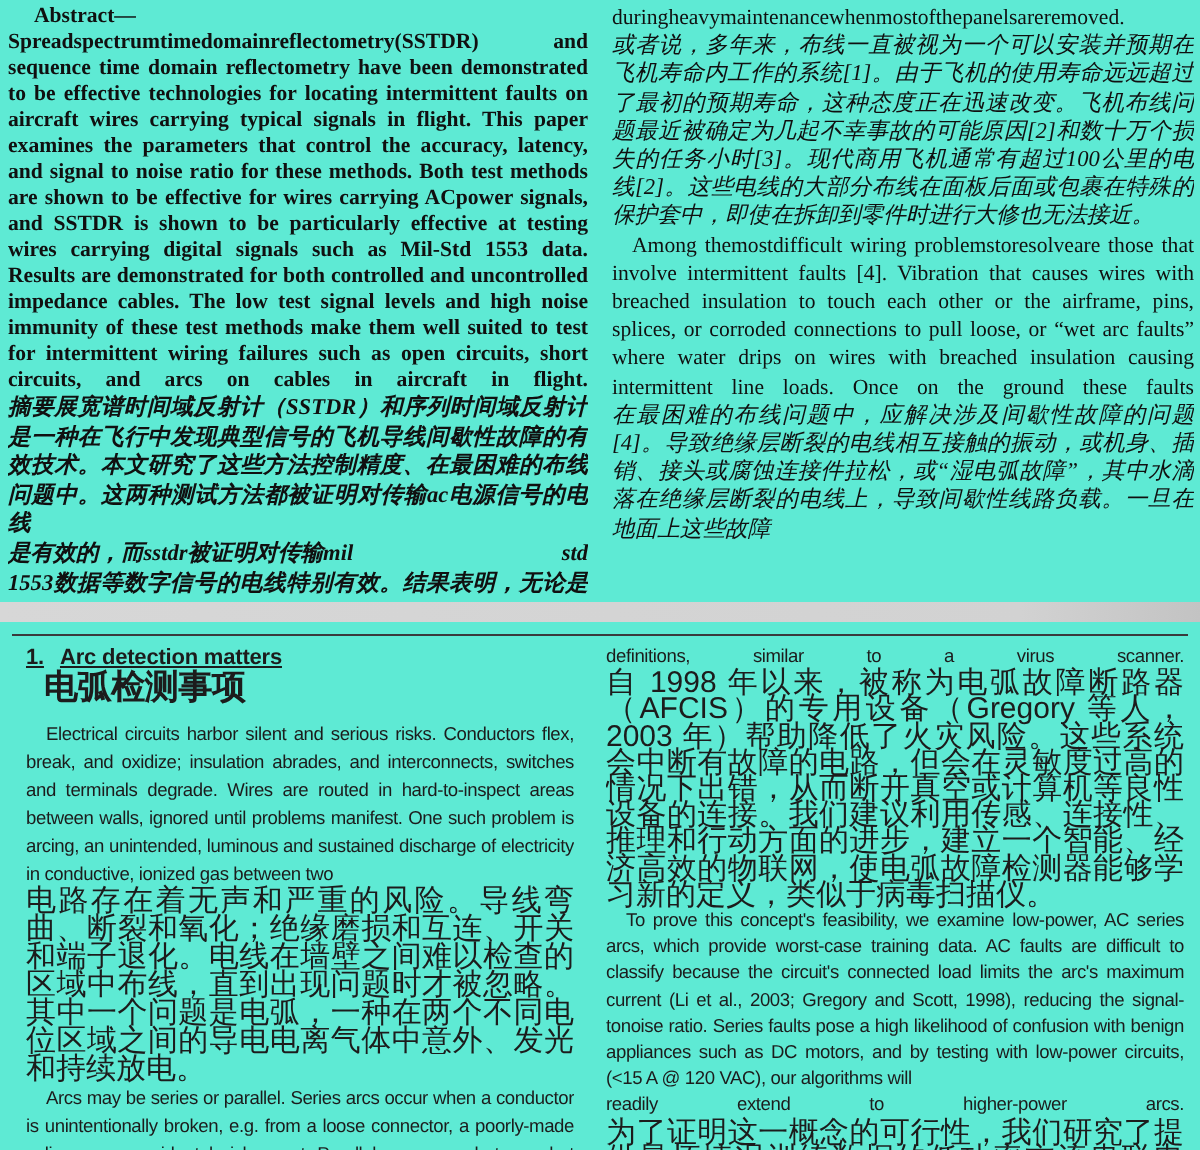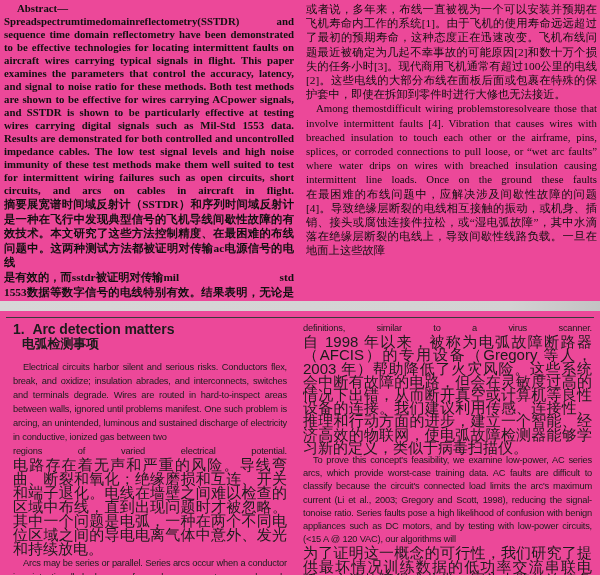--- a/index.html
+++ b/index.html
@@ -1,30 +1,30 @@
 <!DOCTYPE html>
 <html><head>
 <meta charset="utf-8">
 <style>
   html,body { margin:0; padding:0; background:#ffffff; }
   .page {
     position:relative; width:600px; height:575px;
-    background:#ec4899; overflow:hidden;
+    background:#5eead4; overflow:hidden;
     color:#141414;
   }
   .col { position:absolute; overflow:hidden; }
 
   
   .top-col {
     font-family:"Liberation Serif","DejaVu Serif",serif;
     font-size:10.8px; line-height:13px; color:#101010;
   }
   .top-left  { left:4px;  top:2px; width:290px; height:297px; font-weight:bold; }
   .top-right { left:306px; top:2px; width:291px; height:297px; line-height:14.2px; }
-  .top-col .zh { font-size:11.3px; }
+  .top-col .zh { font-size:11.3px;font-style:italic; }
   .top-left .zh { line-height:14.6px; }
 
   
   .band {
     position:absolute; left:0; top:301px; width:600px; height:10px;
     background:linear-gradient(to right,#d7d7d7 0%,#d2d2d2 85%,#c3c3c3 100%);
   }
   .rule {
     position:absolute; left:6px; top:317px; width:588px; height:0;
     border-top:1.4px solid #3a3a3c;
@@ -32,23 +32,23 @@
 
   
   .bot-col {
     font-family:"Liberation Sans","DejaVu Sans",sans-serif;
     font-size:9.3px; letter-spacing:-0.2px; line-height:14px; color:#1c1c1c;
   }
   .bot-left  { left:13px;  top:322px; width:274px; height:253px; }
   .bot-right { left:303px; top:322px; width:289px; height:253px; line-height:13.2px; }
   .bot-col .zh { font-size:15px; letter-spacing:0; }
 
-  .heading { font-weight:bold; font-size:14px; letter-spacing:-0.1px; }
+  .heading { font-weight:bold; font-size:11px; letter-spacing:-0.1px;text-decoration:underline; }
   .heading .htext { margin-left:8px; }
-  .heading-zh { font-weight:bold; font-size:13px; margin-left:9px; margin-top:1px; margin-bottom:9px; }
+  .heading-zh { font-weight:bold; font-size:17px; margin-left:9px; margin-top:1px; margin-bottom:9px; }
 
   
   .p { margin:0; }
   .j  { text-align:justify; }
   .jl { text-align-last:justify; }
   .ind13 { text-indent:13px; }
   .ind10 { text-indent:10px; }
   .flexline { display:flex; justify-content:space-between; }
 </style>
 </head>
@@ -60,40 +60,41 @@
     <p class="p j jl ind13">Abstract—Spreadspectrumtimedomainreflectometry(SSTDR) and sequence time domain reflectometry have been demonstrated to be effective technologies for locating intermittent faults on aircraft wires carrying typical signals in flight. This paper examines the parameters that control the accuracy, latency, and signal to noise ratio for these methods. Both test methods are shown to be effective for wires carrying ACpower signals, and SSTDR is shown to be particularly effective at testing wires carrying digital signals such as Mil-Std 1553 data. Results are demonstrated for both controlled and uncontrolled impedance cables. The low test signal levels and high noise immunity of these test methods make them well suited to test for intermittent wiring failures such as open circuits, short circuits, and arcs on cables in aircraft in flight.</p>
     <p class="p zh j jl">摘要展宽谱时间域反射计（SSTDR）和序列时间域反射计是一种在飞行中发现典型信号的飞机导线间歇性故障的有效技术。本文研究了这些方法控制精度、在最困难的布线问题中。这两种测试方法都被证明对传输ac电源信号的电线</p>
     <div class="flexline zh">
       <span>是有效的，而sstdr被证明对传输mil</span>
       <span>std</span>
     </div>
     <p class="p zh j">1553数据等数字信号的电线特别有效。结果表明，无论是控制和非控制阻抗电缆。这些测试方法的低测试信号水平和高噪声抗扰度使它们非常适合测试飞行中飞机电缆上的开路、短路和电弧等间歇性接线故障。</p>
   </div>
 
   <div class="col top-col top-right">
+    <p class="p j">duringheavymaintenancewhenmostofthepanelsareremoved.</p>
     <p class="p zh j">或者说，多年来，布线一直被视为一个可以安装并预期在飞机寿命内工作的系统[1]。由于飞机的使用寿命远远超过了最初的预期寿命，这种态度正在迅速改变。飞机布线问题最近被确定为几起不幸事故的可能原因[2]和数十万个损失的任务小时[3]。现代商用飞机通常有超过100公里的电线[2]。这些电线的大部分布线在面板后面或包裹在特殊的保护套中，即使在拆卸到零件时进行大修也无法接近。</p>
     <p class="p j jl ind10">Among themostdifficult wiring problemstoresolveare those that involve intermittent faults [4]. Vibration that causes wires with breached insulation to touch each other or the airframe, pins, splices, or corroded connections to pull loose, or “wet arc faults” where water drips on wires with breached insulation causing intermittent line loads. Once on the ground these faults</p>
     <p class="p zh j">在最困难的布线问题中，应解决涉及间歇性故障的问题[4]。导致绝缘层断裂的电线相互接触的振动，或机身、插销、接头或腐蚀连接件拉松，或“湿电弧故障”，其中水滴落在绝缘层断裂的电线上，导致间歇性线路负载。一旦在地面上这些故障</p>
   </div>
 
   <div class="band"></div>
   <div class="rule"></div>
 
   <div class="col bot-col bot-left">
     <div class="heading">
       <span class="hnum">1.</span><span class="htext">Arc detection matters</span>
     </div>
     <div class="heading-zh">电弧检测事项</div>
     <p class="p j ind10">Electrical circuits harbor silent and serious risks. Conductors flex, break, and oxidize; insulation abrades, and interconnects, switches and terminals degrade. Wires are routed in hard-to-inspect areas between walls, ignored until problems manifest. One such problem is arcing, an unintended, luminous and sustained discharge of electricity in conductive, ionized gas between two</p>
-    <p class="p j jl">regions of varied electrical potential.</p>
     <p class="p zh j">电路存在着无声和严重的风险。导线弯曲、断裂和氧化；绝缘磨损和互连、开关和端子退化。电线在墙壁之间难以检查的区域中布线，直到出现问题时才被忽略。其中一个问题是电弧，一种在两个不同电位区域之间的导电电离气体中意外、发光和持续放电。</p>
     <p class="p j ind10">Arcs may be series or parallel. Series arcs occur when a conductor is unintentionally broken, e.g. from a loose connector, a poorly-made splice, or an accidental nick or cut. Parallel arcs occur between hot and neutral or ground, or neutral and ground. Though parallel arcs burn hotter, series arcs have the potential to burn between 5000 and 15,000°C (Gregory and Scott, 1998),</p>
 
   </div>
 
   <div class="col bot-col bot-right">
     <p class="p j jl">definitions, similar to a virus scanner.</p>
     <p class="p zh j">自 1998 年以来，被称为电弧故障断路器（AFCIS）的专用设备（Gregory 等人，2003 年）帮助降低了火灾风险。这些系统会中断有故障的电路，但会在灵敏度过高的情况下出错，从而断开真空或计算机等良性设备的连接。我们建议利用传感、连接性、推理和行动方面的进步，建立一个智能、经济高效的物联网，使电弧故障检测器能够学习新的定义，类似于病毒扫描仪。</p>
     <p class="p j ind10">To prove this concept's feasibility, we examine low-power, AC series arcs, which provide worst-case training data. AC faults are difficult to classify because the circuit's connected load limits the arc's maximum current (Li et al., 2003; Gregory and Scott, 1998), reducing the signal-tonoise ratio. Series faults pose a high likelihood of confusion with benign appliances such as DC motors, and by testing with low-power circuits, (&lt;15 A @ 120 VAC), our algorithms will</p>
+    <p class="p j jl">readily extend to higher-power arcs.</p>
     <p class="p zh j">为了证明这一概念的可行性，我们研究了提供最坏情况训练数据的低功率交流串联电弧。交流故障很难分类，因为电路的连接负载限制了电弧的最大电流（Li 等人，2003；Gregory 和 Scott，1998）。从而降低了信号音调比。串联故障很可能与直流电机等良性设备混淆，通过使用低功率电路进行测试，（&lt;15 A@120 VAC），我们的算法将很容易扩展到高功率电弧。</p>
   </div>
 
 </div>
 
 </body></html>

